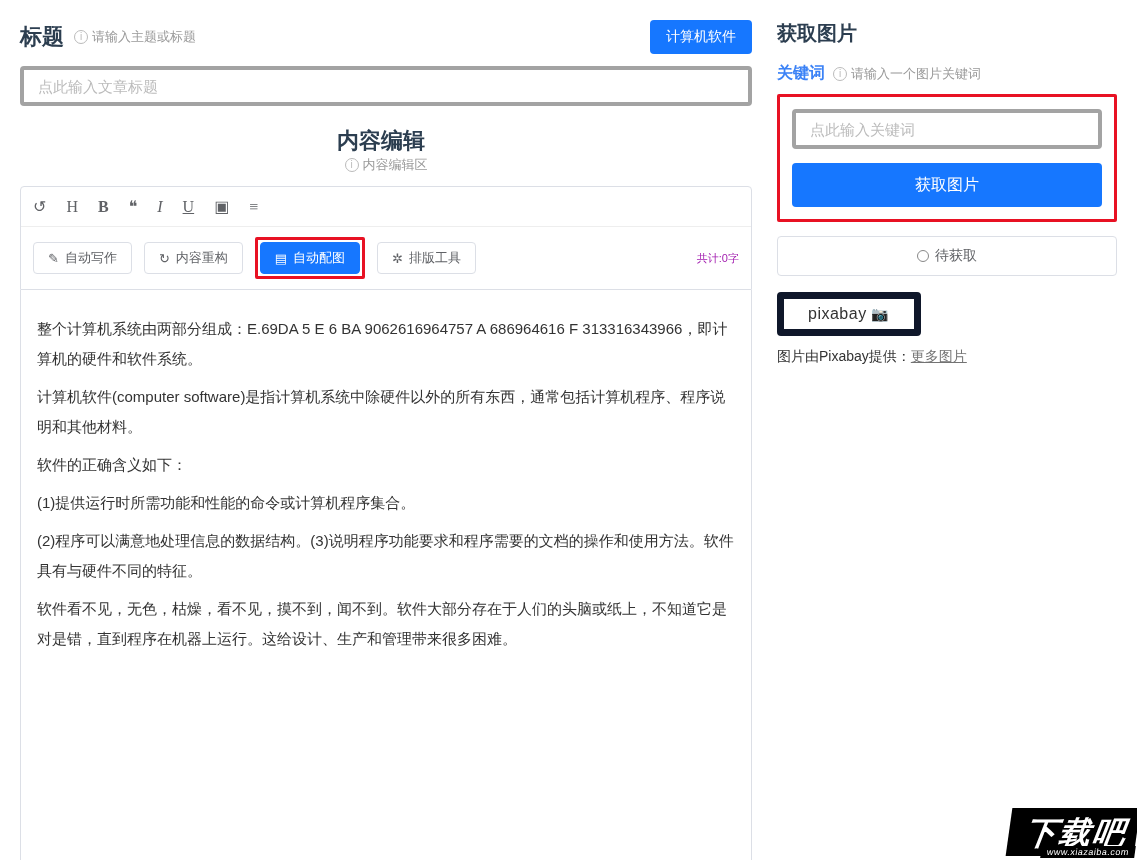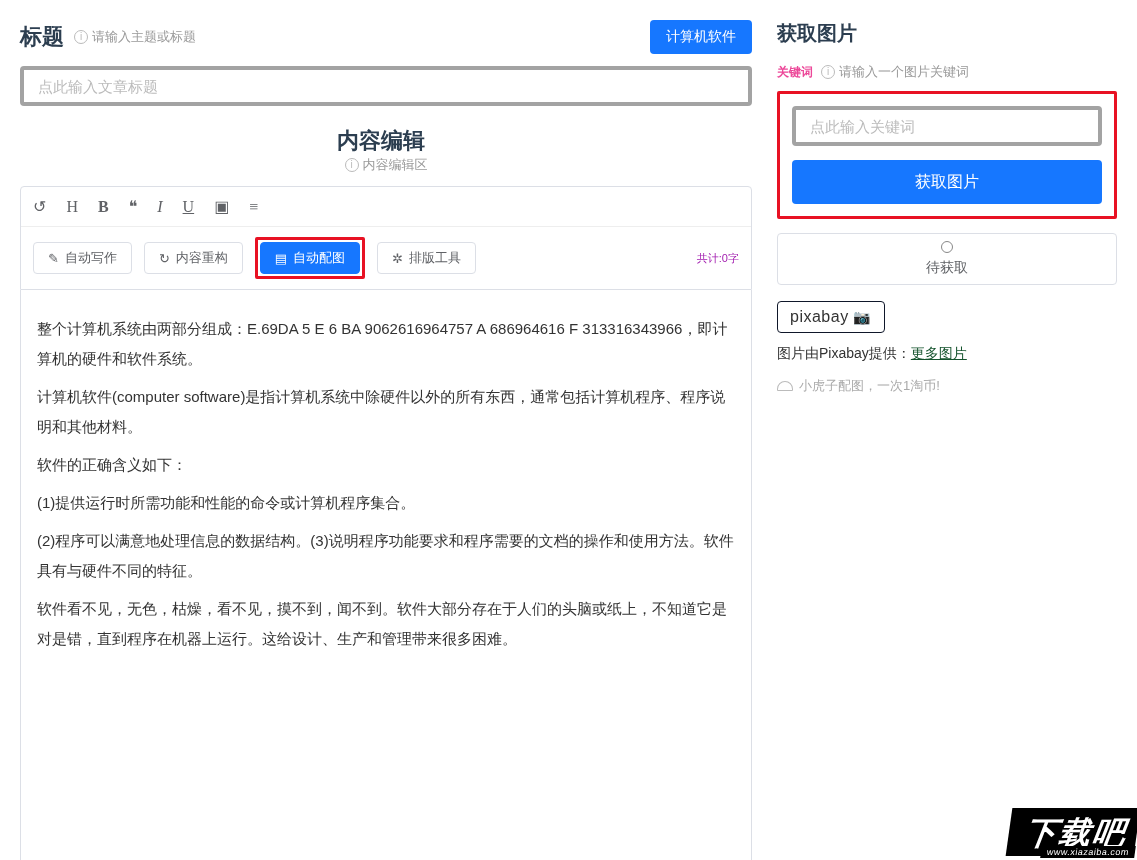--- a/index.html
+++ b/index.html
@@ -29,29 +29,29 @@
 .tool-btn.active { background: #1677ff; color: #fff; border-color: #1677ff; }
 .mini-icon { font-size: 13px; }
 .count-text { margin-left: auto; color: #a21caf; font-size: 11px; }
 .red-box { border: 3px solid #e81123; border-radius: 2px; padding: 2px; display: inline-flex; }
 
 .editor-body { border: 1px solid #dcdfe6; border-top: none; padding: 16px; font-size: 15px; line-height: 2; color: #333; min-height: 580px; }
 .editor-body p { margin: 8px 0; }
 
 .side-section h2 { font-size: 20px; font-weight: 600; color: #2c3e50; margin-bottom: 16px; }
 .kw-header { display: flex; align-items: center; margin-bottom: 10px; }
-.kw-header .lbl { font-size: 12px; font-weight: 600; color: #ec4899; margin-right: 8px; }
+.kw-header .lbl { font-size: 16px; font-weight: 600; color: #3b82f6; margin-right: 8px; }
 .red-frame { border: 3px solid #e81123; border-radius: 2px; padding: 12px; }
 .get-btn { width: 100%; background: #1677ff; color: #fff; border: none; border-radius: 4px; height: 44px; font-size: 16px; cursor: pointer; margin-top: 14px; }
-.pending-btn { width: 100%; border: 1px solid #dcdfe6; background: #fff; color: #606266; border-radius: 4px; height: 52px; font-size: 14px; cursor: pointer; margin-top: 14px; display: flex; align-items: center; justify-content: center; gap: 6px; flex-direction: column; }
+.pending-btn { width: 100%; border: 1px solid #dcdfe6; background: #fff; color: #606266; border-radius: 4px; height: 40px; font-size: 14px; cursor: pointer; margin-top: 14px; display: flex; align-items: center; justify-content: center; gap: 6px; }
 .circle-icon { display:inline-block; width:12px; height:12px; border:1.5px solid #888; border-radius:50%; }
-.pixa-logo { display: inline-block; border: 1px solid #0f172a; border-radius: 4px; padding: 6px 12px; margin-top: 16px; font-family: sans-serif; font-weight: 500; letter-spacing: 0.5px; color: #333; }
+.pixa-logo { display: inline-block; border: 7px solid #0f172a; border-radius: 4px; padding: 6px 24px; margin-top: 16px; font-family: sans-serif; font-weight: 500; letter-spacing: 0.5px; color: #333; }
 .cam { font-size: 14px; }
 .credit { margin-top: 12px; font-size: 14px; color: #333; }
-.credit a { color: #14532d; text-decoration: underline; }
+.credit a { color: #737373; text-decoration: underline; }
 .footer-note { margin-top: 14px; color: #aaa; font-size: 13px; display: flex; align-items: center; gap: 6px; }
 .cloud-icon { width: 16px; height: 10px; border: 1.5px solid #bbb; border-radius: 50px 50px 6px 6px; display: inline-block; }
 
 .watermark { position: absolute; right: 0; bottom: 4px; background: #000; color: #fff; padding: 4px 10px 0 16px; font-weight: bold; font-style: italic; font-size: 32px; letter-spacing: 2px; transform: skewX(-8deg); }
 .watermark-sub { position: absolute; right: 2px; bottom: 2px; background: #000; color: #fff; font-size: 9px; padding: 1px 6px; transform: skewX(-8deg); letter-spacing: 0.5px; }
 </style>
 </head>
 <body>
 
 <div class="container">
@@ -135,22 +135,18 @@
       <button class="pending-btn">
         <span class="circle-icon"></span>
         <span>待获取</span>
       </button>
       <div class="pixa-logo">
         <span>pixabay</span> <span class="cam">📷</span>
       </div>
       <div class="credit">
         <span>图片由Pixabay提供：</span><a href="#">更多图片</a>
       </div>
-      <div class="footer-note">
-        <span class="cloud-icon"></span>
-        <span>小虎子配图，一次1淘币!</span>
-      </div>
     </div>
   </div>
 </div>
 
 <div class="watermark">下载吧</div>
 <div class="watermark-sub">www.xiazaiba.com</div>
 
 </body></html>

